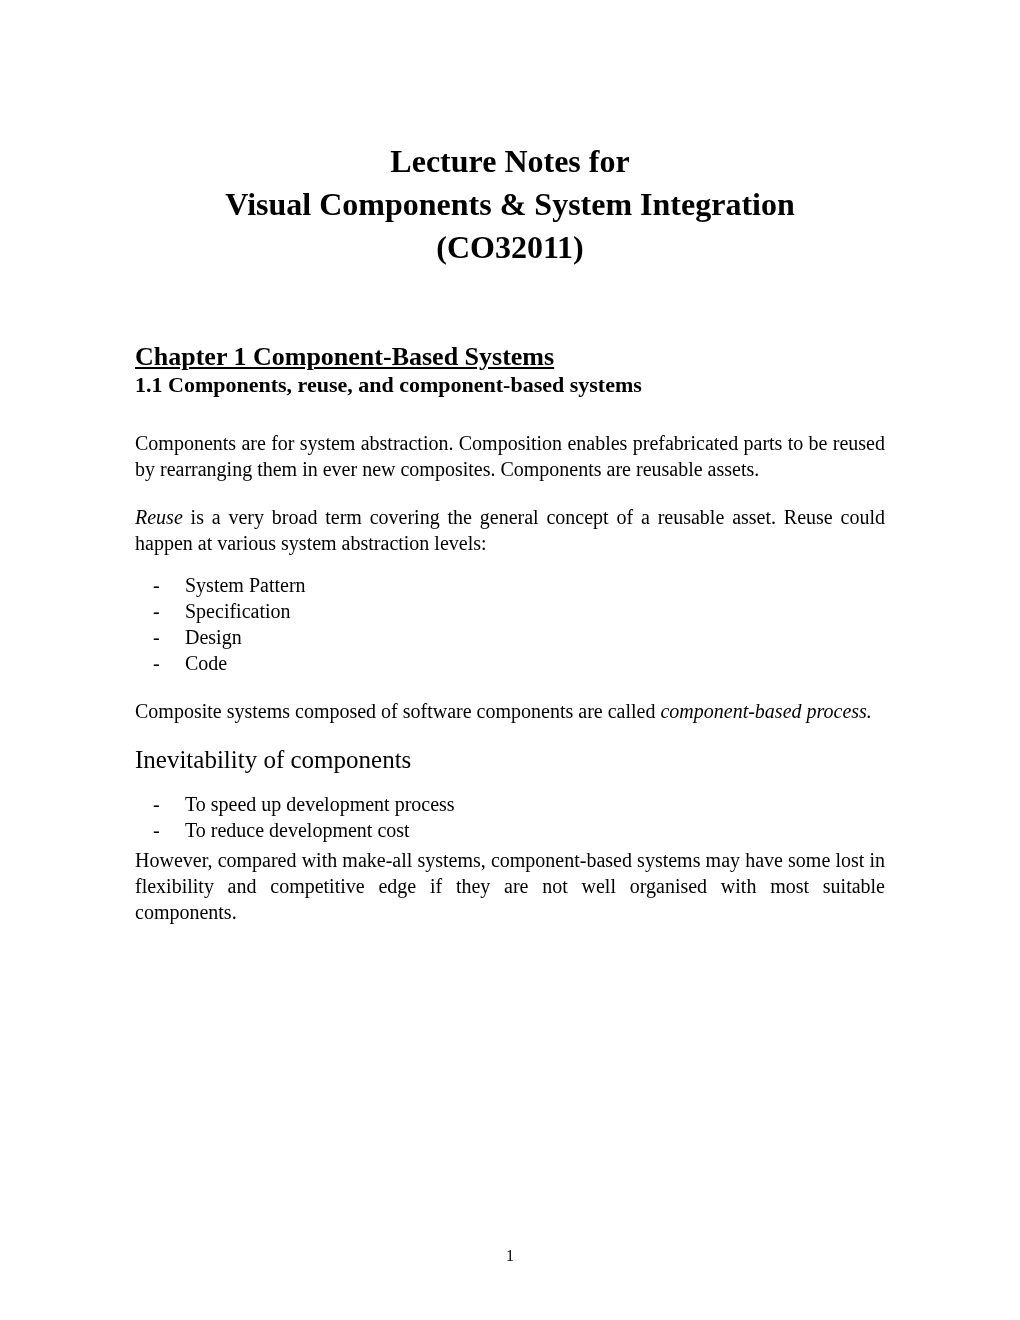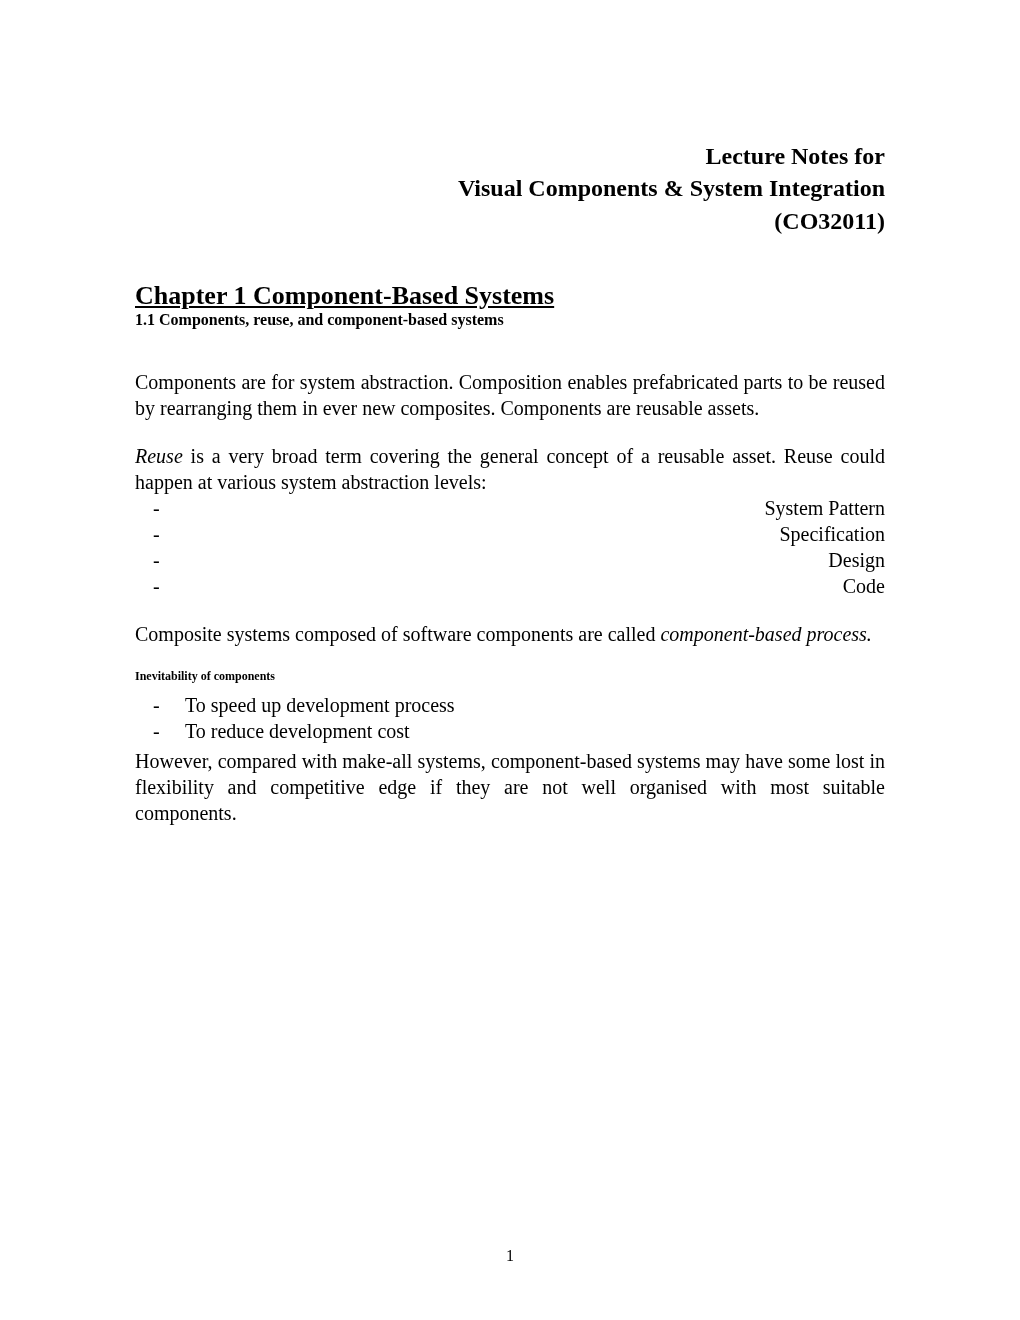--- a/index.html
+++ b/index.html
@@ -9,58 +9,57 @@
       font-family: "Times New Roman", Times, serif;
       width: 1020px;
       height: 1320px;
       position: relative;
     }
     .page {
       padding: 140px 135px 60px 135px;
       color: #000;
     }
     .main-title {
-      text-align: right;
-      font-size: 24px;
+      text-align: center;
+      font-size: 32px;
       font-weight: bold;
       line-height: 1.35;
-      margin-bottom: 44px;
+      margin-bottom: 72px;
     }
     .chapter-heading {
       font-size: 26px;
       font-weight: bold;
       text-decoration: underline;
     }
     .section-heading {
-      font-size: 16px;
+      font-size: 22px;
       font-weight: bold;
-      margin-bottom: 40px;
+      margin-bottom: 32px;
     }
     .paragraph {
       font-size: 20px;
       line-height: 1.3;
       text-align: justify;
       margin-bottom: 22px;
     }
     .paragraph-tight {
       font-size: 20px;
       line-height: 1.3;
       text-align: justify;
-      margin-bottom: 0;
+      margin-bottom: 16px;
     }
     .italic {
       font-style: italic;
     }
     .list {
       font-size: 20px;
       line-height: 1.3;
       margin: 0 0 22px 0;
       padding: 0;
       list-style: none;
-      text-align: right;
     }
     .list-tight {
       font-size: 20px;
       line-height: 1.3;
       margin: 0 0 4px 0;
       padding: 0;
       list-style: none;
     }
     .list li {
       padding-left: 50px;
@@ -74,23 +73,23 @@
     .list-tight li {
       padding-left: 50px;
       position: relative;
     }
     .list-tight li::before {
       content: "-";
       position: absolute;
       left: 18px;
     }
     .subhead {
-      font-size: 12px;
-      font-weight: bold;
-      margin-bottom: 8px;
+      font-size: 25px;
+      font-weight: normal;
+      margin-bottom: 17px;
     }
     .page-number {
       position: absolute;
       bottom: 55px;
       left: 0;
       right: 0;
       text-align: center;
       font-size: 16px;
     }
   </style>

